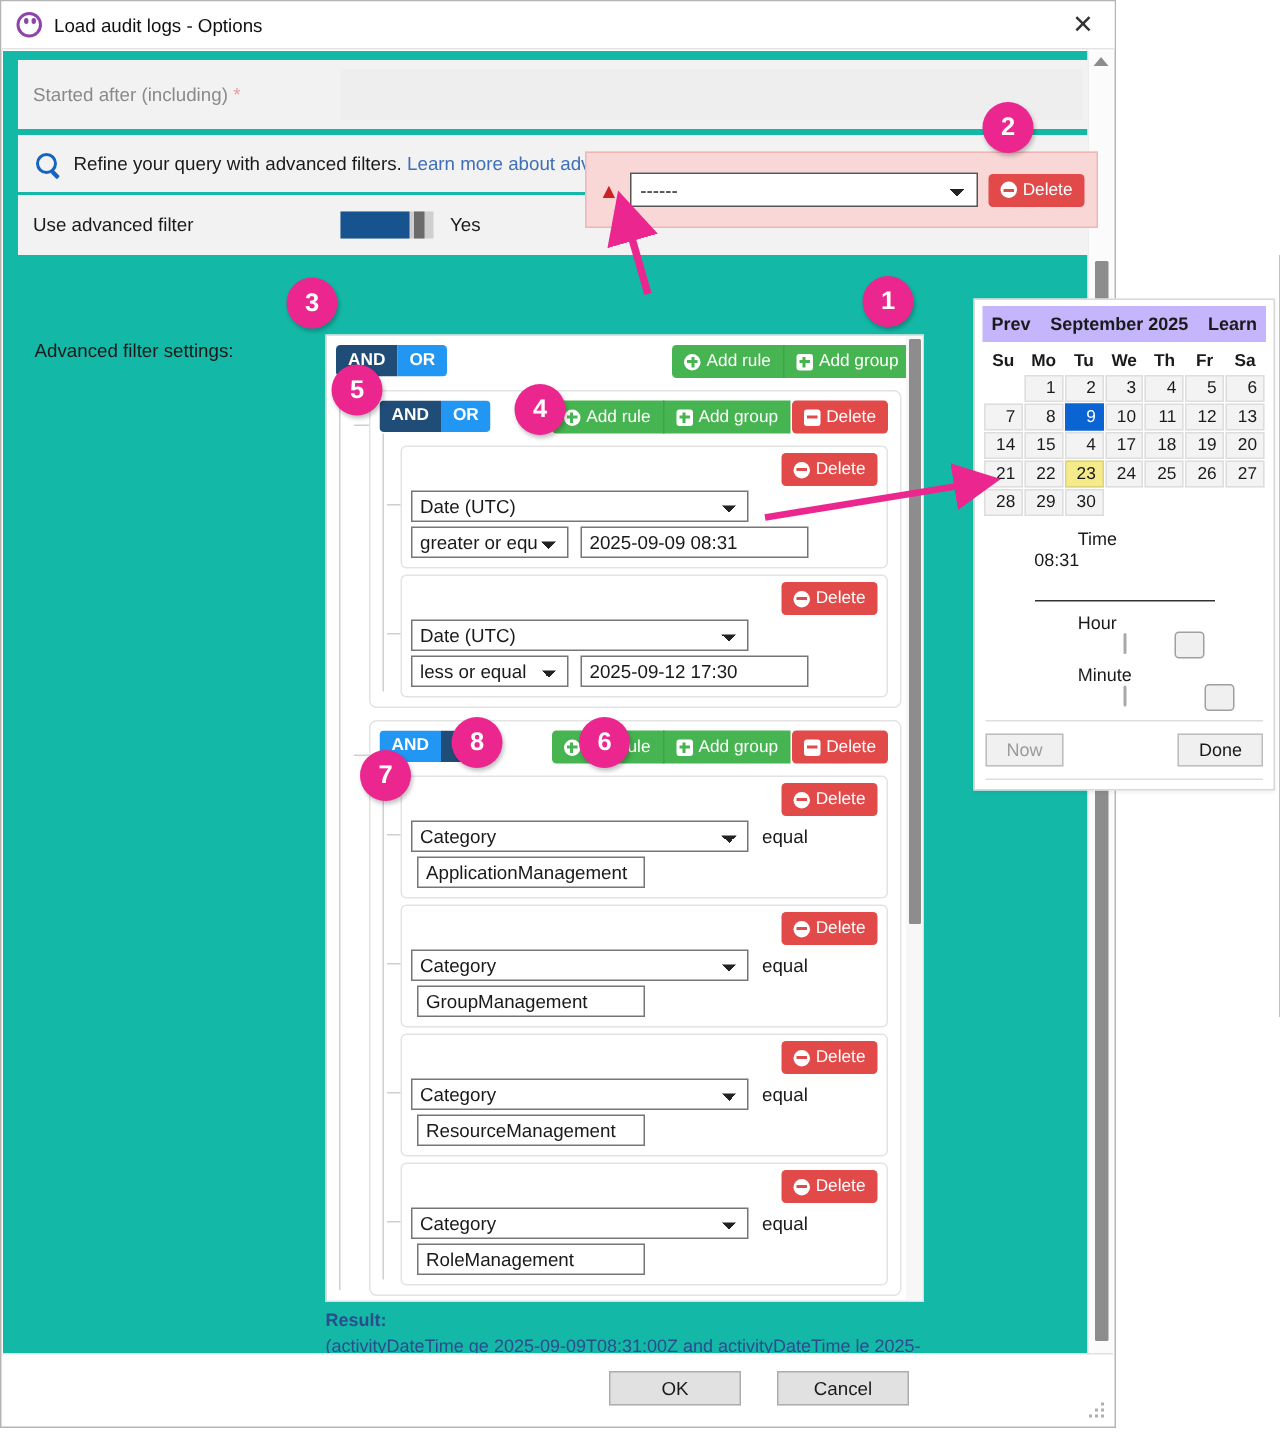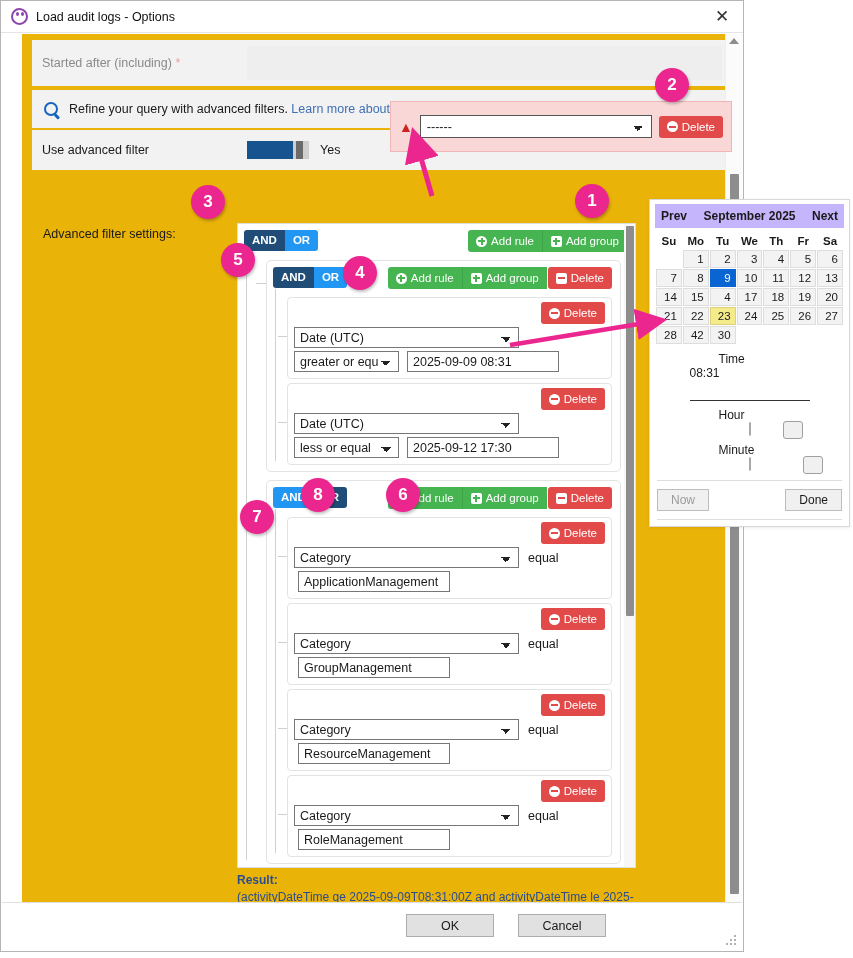--- a/index.html
+++ b/index.html
@@ -39,21 +39,21 @@
   }
   #title-text{font-size:12.5px;color:#101010;flex:1 1 auto;}
   #close-btn{
     width:30px;height:26px;display:flex;align-items:center;justify-content:center;
     font-size:17px;color:#333;cursor:pointer;line-height:1;
   }
 
   
   #body-area{
     position:absolute;left:1px;top:33px;right:1px;bottom:48px;
-    background:#eab308;overflow:hidden;margin-left:20px;
+    background:#14b8a6;overflow:hidden;
   }
   #outer-scroll-track{
     position:absolute;right:0;top:0;width:16px;bottom:0;background:#fbfbfb;
     border-left:1px solid #ededed;
   }
   #outer-up-arrow{
     position:absolute;top:4px;left:3px;width:0;height:0;
     border-left:5px solid transparent;border-right:5px solid transparent;
     border-bottom:6px solid #8d8d8d;
   }
@@ -539,21 +539,21 @@
   <div class="btn red" id="err-delete">
     <span class="ico-circle-minus"></span>
     <span>Delete</span>
   </div>
 </div>
 
 <div id="calendar">
   <div id="cal-nav">
     <span id="cal-prev">Prev</span>
     <span id="cal-month">September 2025</span>
-    <span id="cal-next">Next</span>
+    <span id="cal-next">Learn</span>
   </div>
 
   <table class="cal">
     <thead>
         <tr id="cal-head">
           <th>Su</th>
           <th>Mo</th>
           <th>Tu</th>
           <th>We</th>
           <th>Th</th>
@@ -593,21 +593,21 @@
           <td>21</td>
           <td>22</td>
           <td class="today">23</td>
           <td>24</td>
           <td>25</td>
           <td>26</td>
           <td>27</td>
         </tr>
         <tr>
           <td>28</td>
-          <td>42</td>
+          <td>29</td>
           <td>30</td>
           <td class="blank"></td>
           <td class="blank"></td>
           <td class="blank"></td>
           <td class="blank"></td>
         </tr>
       </tbody>
   </table>
 
   <div class="cal-row">

